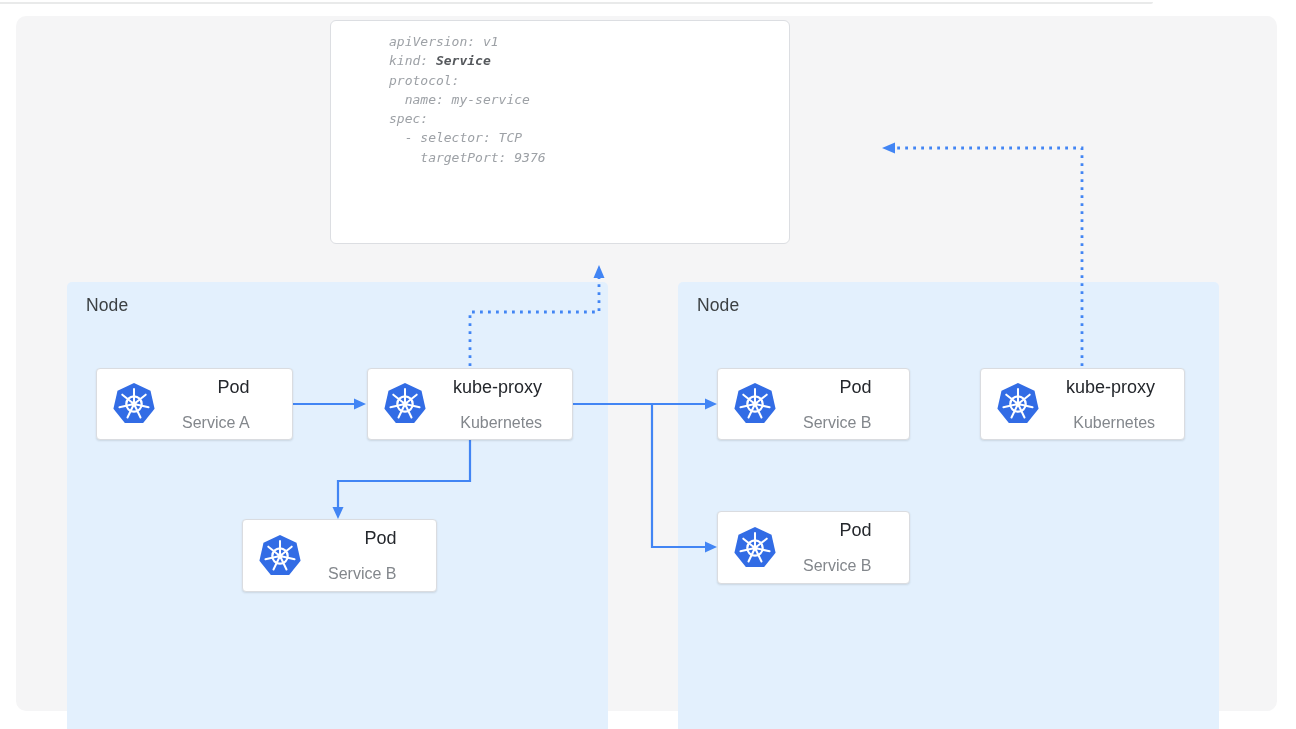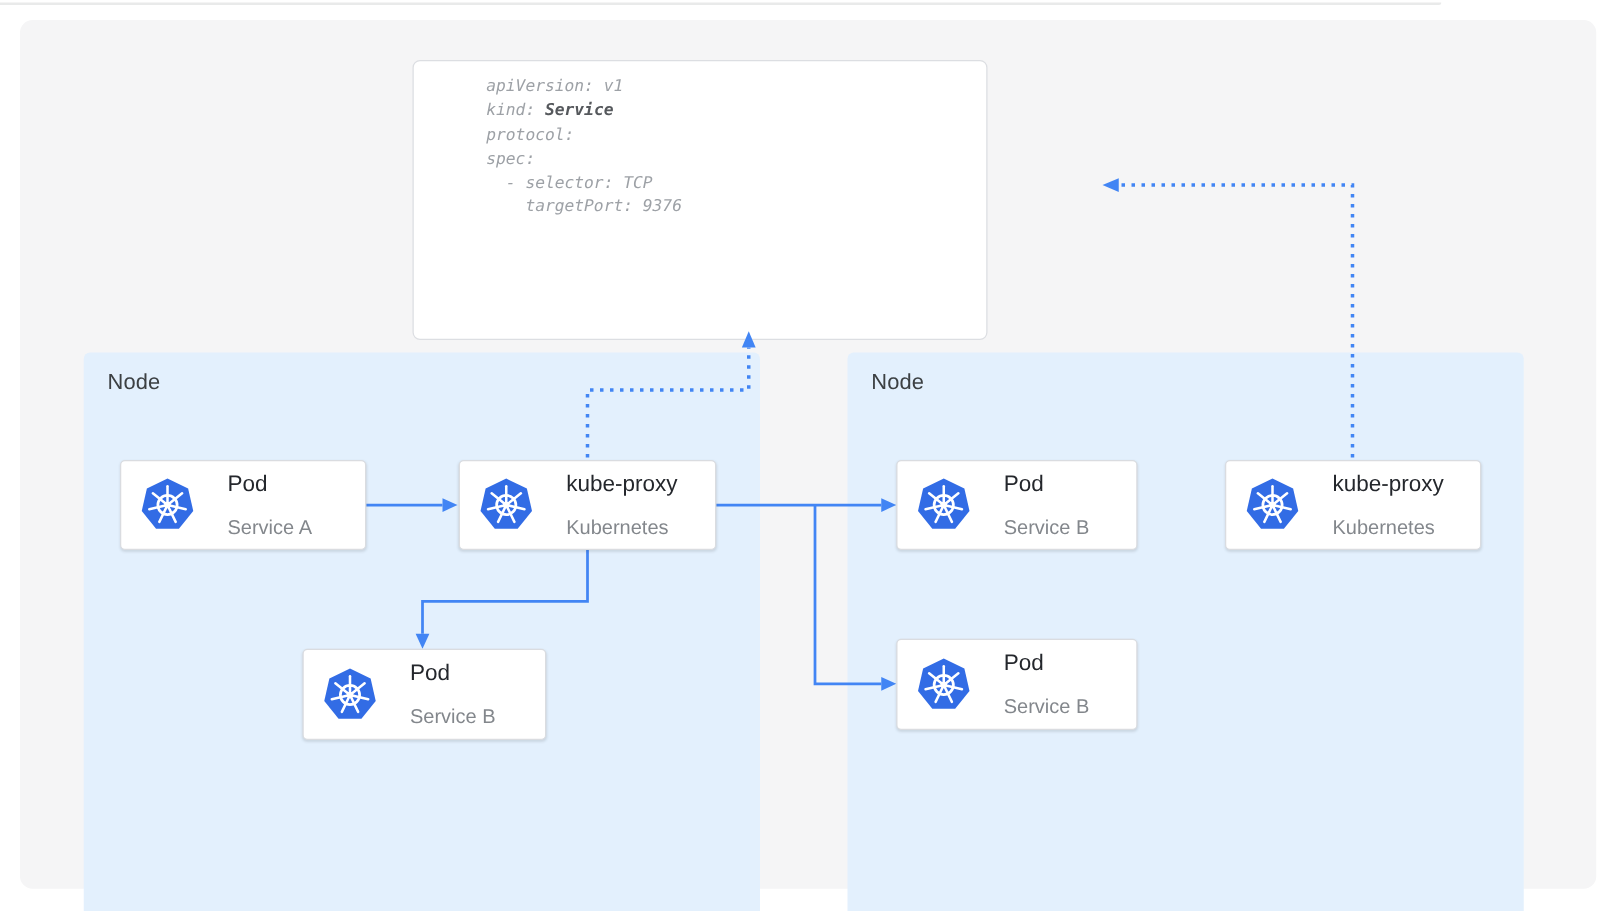--- a/index.html
+++ b/index.html
@@ -10,40 +10,40 @@
   *{margin:0;padding:0;box-sizing:border-box;}
   html,body{background:#ffffff;}
   body{font-family:"Liberation Sans", sans-serif;}
   .stage{position:relative;width:1296px;height:729px;background:#fff;overflow:hidden;}
   .top-rule{position:absolute;left:-12px;top:2px;width:1165px;height:2px;
     background:#e9eaea;border-radius:0 0 8px 0;}
   .canvas{position:absolute;left:16px;top:16px;width:1261px;height:695px;
     background:var(--canvas);border-radius:10px;}
 
   
-  .yaml-panel{position:absolute;left:330px;top:48px;width:460px;height:224px;
+  .yaml-panel{position:absolute;left:330px;top:20px;width:460px;height:224px;
     background:#fff;border:1px solid #dcdee2;border-radius:6px;
     padding:11px 10px 0 58px;}
   .yline{font-family:"DejaVu Sans Mono","Liberation Mono",monospace;
     font-style:italic;font-size:13px;line-height:19.3px;white-space:pre;
     color:var(--yaml-reg);}
   .yline .ybold{font-weight:bold;color:var(--yaml-bold);}
 
   
   .node{position:absolute;width:541px;height:474px;background:var(--node-bg);
     border-radius:5px;}
   .node-left{left:67px;top:282px;}
   .node-right{left:678px;top:282px;}
   .node-label{position:absolute;left:19px;top:13px;font-size:17.5px;
     color:#3c4043;letter-spacing:.1px;}
 
   
   .card{position:absolute;background:#fff;border:1px solid #dadce0;
     border-radius:4px;box-shadow:0 1px 2px rgba(60,64,67,.14);
-    display:flex;align-items:center;padding-left:15px;}
+    display:flex;align-items:center;padding-left:15px;text-align:right;}
   .logo{width:44px;height:44px;flex:0 0 44px;display:block;}
   .card-text{margin-left:26px;display:flex;flex-direction:column;}
   .card-title{font-size:18px;color:var(--title);line-height:21px;}
   .card-subtitle{font-size:16px;color:var(--subtitle);line-height:19px;margin-top:15px;}
 
   
   .connectors{position:absolute;left:0;top:0;width:1296px;height:729px;
     pointer-events:none;}
   .connectors .shaft{fill:none;stroke:var(--arrow);stroke-width:2.2px;}
   .connectors .dotted{fill:none;stroke:var(--arrow);stroke-width:2.8px;
@@ -76,20 +76,21 @@
         <circle cx="50" cy="50" r="6" fill="#ffffff"></circle>
       </symbol>
     </defs>
   </svg>
 
   <div class="yaml-panel">
     <div id="yaml-lines">
         <div class="yline"><span>apiVersion: v1</span></div>
         <div class="yline"><span>kind: </span><span class="ybold">Service</span></div>
         <div class="yline"><span>protocol:</span></div>
+        <div class="yline"><span>  name: my-service</span></div>
         <div class="yline"><span>spec:</span></div>
         <div class="yline"><span>  - selector: TCP</span></div>
         <div class="yline"><span>    targetPort: 9376</span></div>
       </div>
   </div>
 
   <div class="node node-left">
     <div class="node-label">Node</div>
   </div>
 

